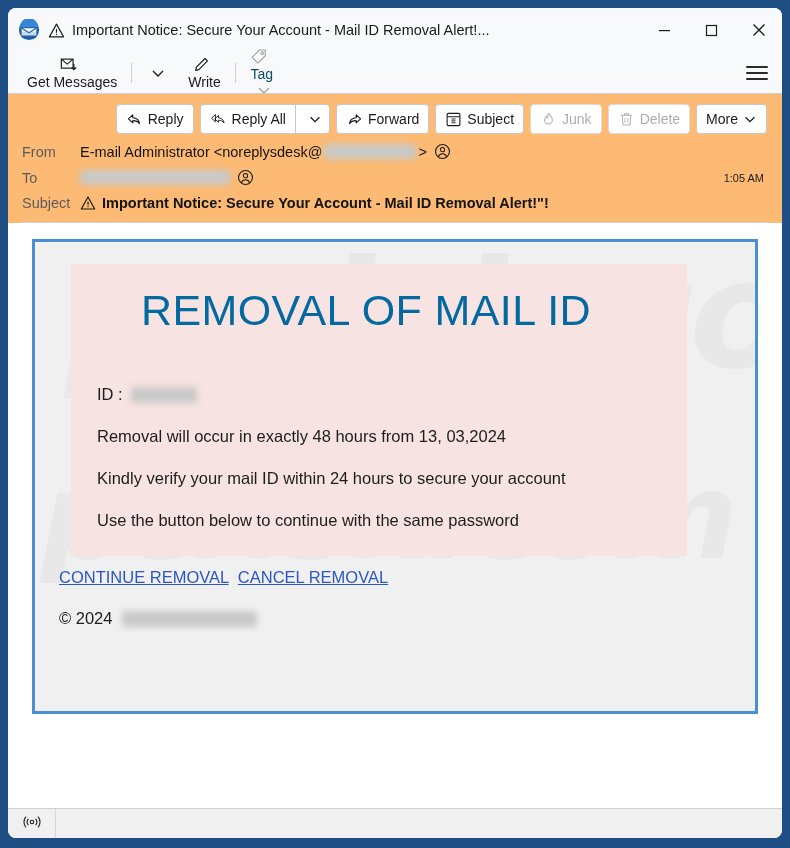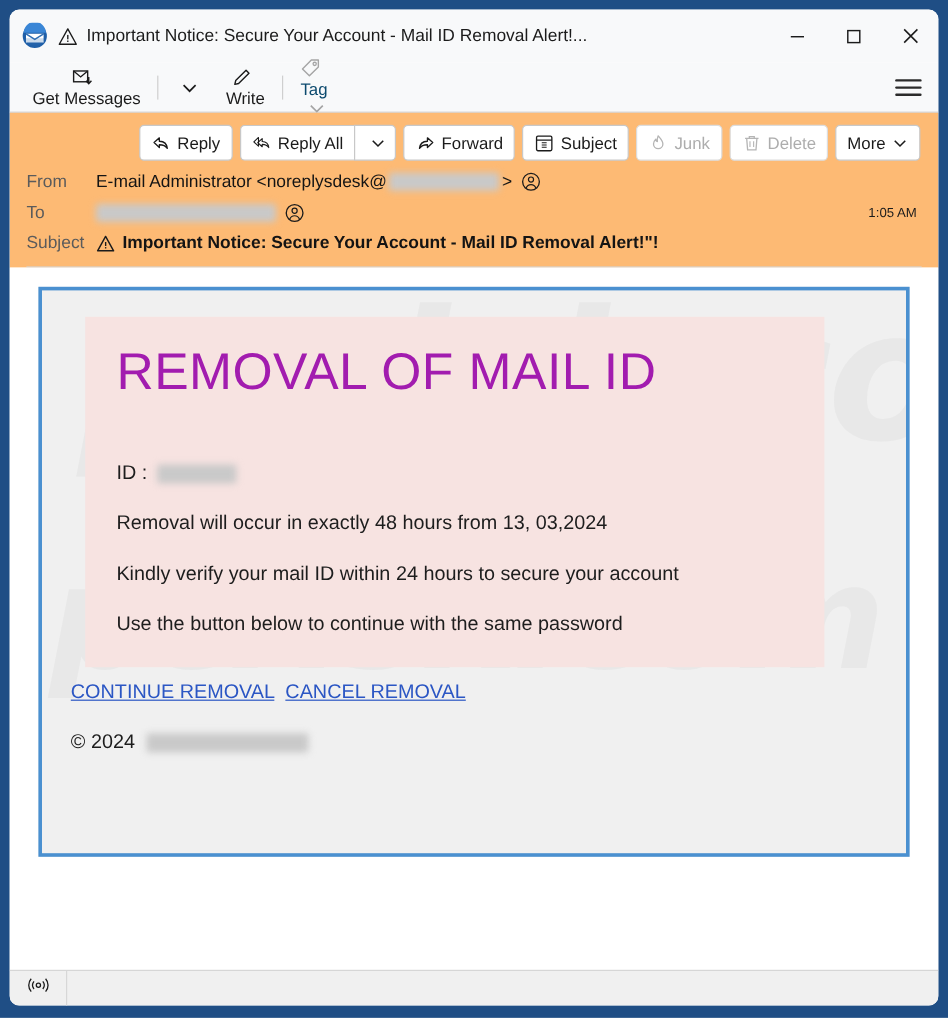--- a/index.html
+++ b/index.html
@@ -181,24 +181,25 @@
   .wm2 { top: 205px; left: 6px; font-size: 120px; }
   .pinkblock {
     position: absolute;
     left: 36px; top: 22px;
     width: 616px;
     background: #f7e3e1;
   }
   .pink-inner { padding: 22px 26px 26px 26px; }
   .bigtitle {
     font-size: 43px;
-    color: #a21caf;
+    color: #0369a1;
     letter-spacing: 0.4px;
     line-height: 1.12;
     white-space: nowrap;
+    margin-left: 44px;
   }
   .bodyline {
     font-size: 16.5px;
     color: #1d1d1d;
     margin-top: 23px;
     white-space: nowrap;
   }
   .idline { margin-top: 51px; display: flex; align-items: center; }
   .belowpink {
     position: absolute;

